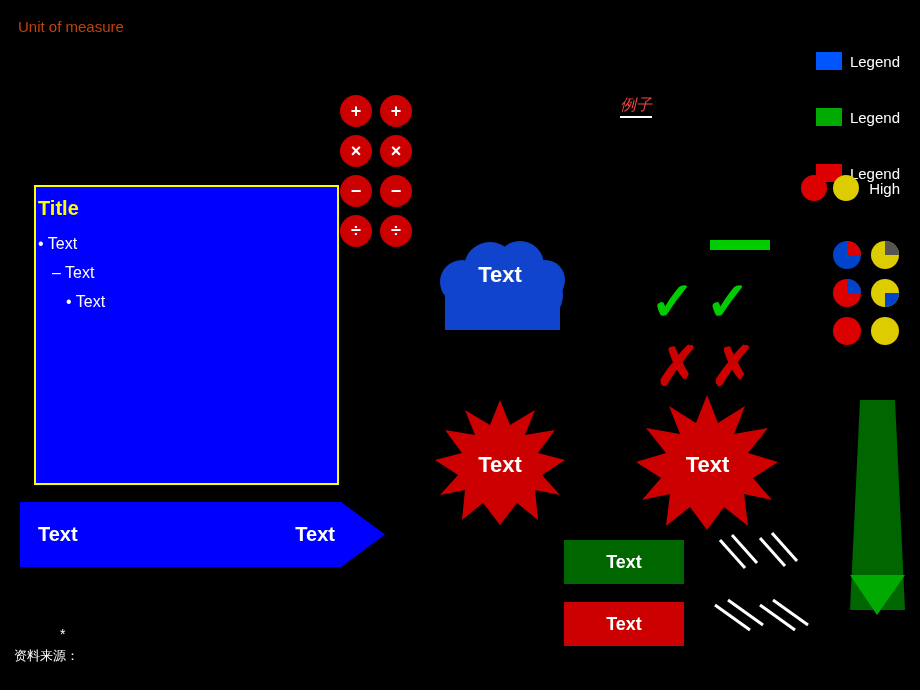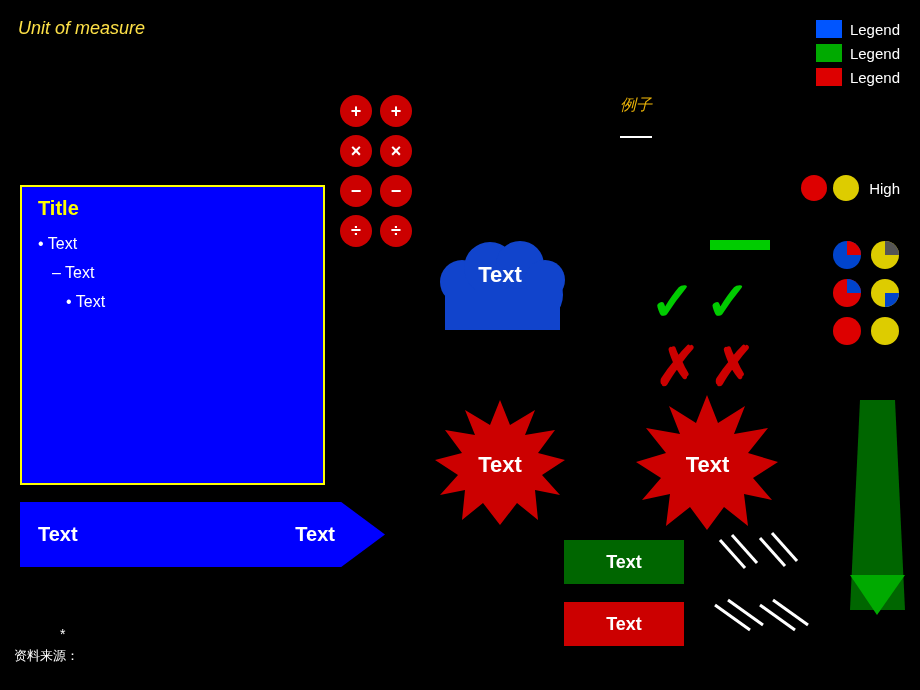--- a/index.html
+++ b/index.html
@@ -11,38 +11,38 @@
       font-family: Arial, sans-serif;
       position: relative;
       overflow: hidden;
     }
 
     
     .unit-label {
       position: absolute;
       top: 18px;
       left: 18px;
-      font-size: 18px;
-      color: #fde047;
-      font-style: italic;
+      font-size: 15px;
+      color: #c2410c;
     }
 
     
     .legend-container {
       position: absolute;
       top: 20px;
       right: 20px;
       display: flex;
       flex-direction: column;
       gap: 6px;
     }
     .legend-item {
       display: flex;
       align-items: center;
       gap: 8px;
+      margin-top: 32px;
     }
     .legend-box {
       width: 26px;
       height: 18px;
     }
     .legend-text {
       font-size: 15px;
       color: #fff;
     }
 
@@ -69,36 +69,36 @@
       justify-content: center;
       cursor: pointer;
     }
 
     
     .reizi-label {
       position: absolute;
       top: 95px;
       left: 620px;
       font-size: 16px;
-      color: #eab308;
+      color: #ef4444;
       font-style: italic;
       border-bottom: 2px solid #fff;
-      padding-bottom: 20px;
+      padding-bottom: 0;
     }
 
     
     .title-box {
       position: absolute;
       top: 185px;
-      left: 20px;
+      left: 34px;
       width: 305px;
       height: 300px;
       background: #0000ff;
       border: 2px solid #ffff00;
-      padding: 10px 16px;
+      padding: 10px 2px;
     }
     .title-box .title-text {
       color: #ffff00;
       font-size: 20px;
       font-weight: bold;
       margin-bottom: 10px;
     }
     .title-box .bullet-list {
       color: #fff;
       font-size: 16px;

